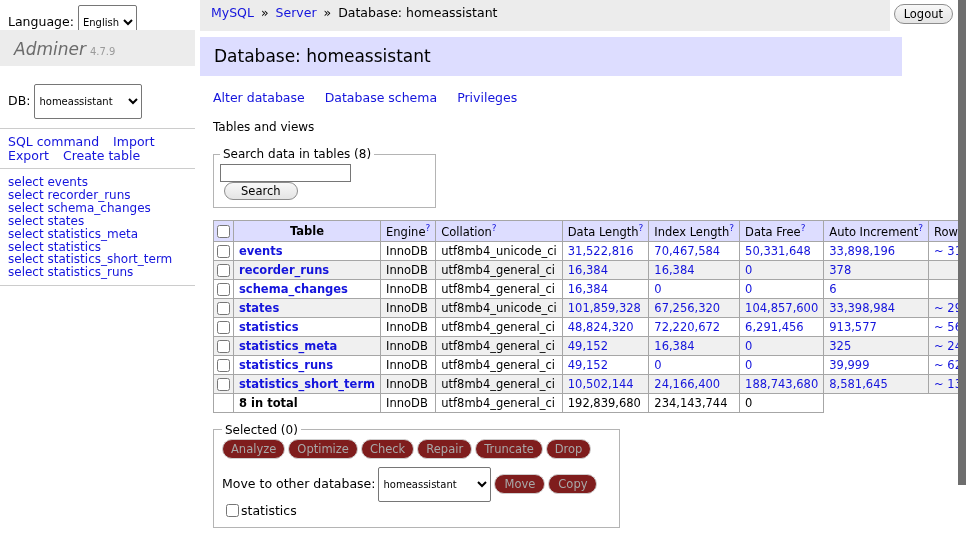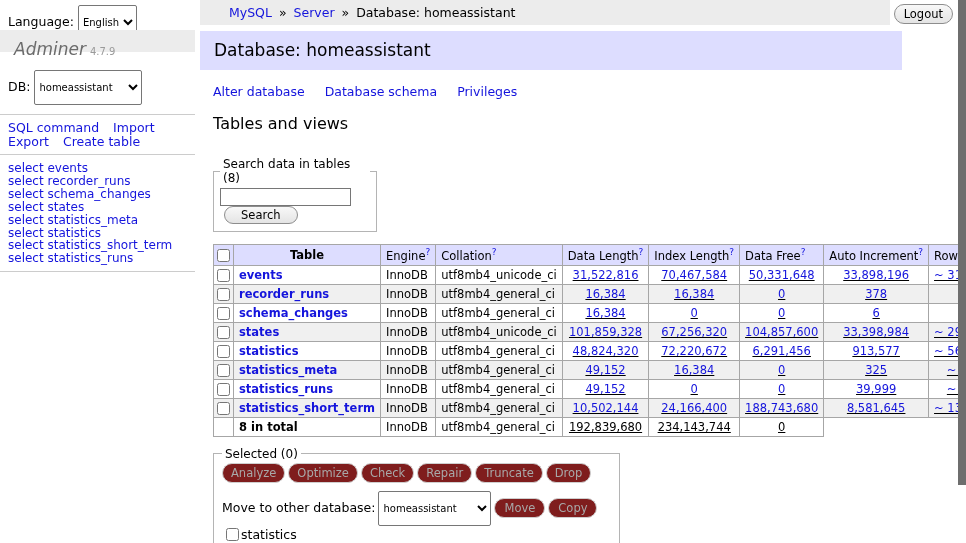--- a/index.html
+++ b/index.html
@@ -23,62 +23,62 @@
     font-family:inherit; font-size:11.5px; color:#000;
     background:linear-gradient(#f8f8f8,#e4e4e4);
     border:1px solid #8d8d8d; border-radius:10px; padding:2px 9px;
   }
   .btn:disabled, .btn.disabled {
     color:#a8a8a8; border-color:#cfcfcf; background:#7f1d1d;
   }
 
   
   .sidebar { position:absolute; left:0; top:30px; width:195px; }
-  .logo-band { background:#ececec; padding:9px 12px 8px 14px; height:22px; }
+  .logo-band { background:#ececec; padding:9px 12px 8px 14px; height:36px; }
   .logo { font-style:italic; font-size:17px; color:#6b6b6b; }
   .version { font-size:10px; color:#9a9a9a; margin-left:4px; }
   .db-row { margin:18px 0 0 8px; font-size:12.5px; }
   .db-row select { width:108px; margin-left:4px; }
   .sidebar hr { border:none; border-top:1px solid #ccc; margin:0; }
   .hr1 { margin-top:9px !important; }
   .side-links { margin:6px 0 6px 8px; font-size:12.5px; line-height:13.5px; width:178px; }
   .side-links a { margin-right:14px; white-space:nowrap; display:inline-block; }
   .tables-list { list-style:none; margin:7px 0 6px 8px; padding:0;
                  font-size:12px; line-height:12.9px; }
   .tables-list a { white-space:nowrap; }
 
   
   .main { position:absolute; left:200px; top:0; width:710px; }
-  .breadcrumb { background:#ececec; width:690px; height:25px;
-                line-height:25px; padding-left:29px; font-size:12.5px; }
+  .breadcrumb { background:#ececec; width:690px; height:31px;
+                line-height:25px; padding-left:11px; font-size:12.5px; }
   .breadcrumb .sep { color:#000; margin:0 3px; }
   .page-title { background:#ddddff; width:702px; height:39px; margin-top:6px;
                 line-height:39px; padding-left:14px; font-size:17px; font-weight:normal; }
   .top-links { margin:13px 0 0 13px; font-size:12.5px; }
   .top-links a, .bottom-links a { margin-right:20px; }
-  h3.section { font-size:16px; font-weight:normal; margin:15px 0 0 13px; }
+  h3.section { font-size:12px; font-weight:normal; margin:15px 0 0 13px; }
 
   fieldset { border:1px solid #b4b4b4; margin:0; }
   legend { font-size:12px; padding:0 3px; }
-  .search-fs { margin:24px 0 0 13px; width:164px; padding:3px 6px 7px 6px; }
+  .search-fs { margin:13px 0 0 13px; width:223px; padding:3px 6px 7px 6px; }
   .search-fs input[type="text"] {
     width:131px; height:18px; border:1px solid #767676; font-family:inherit;
     font-size:12px; padding:1px 3px; vertical-align:middle;
   }
   .search-fs .btn { margin-left:4px; vertical-align:middle; padding:1px 16px; }
 
   
   table.db-tables { border-collapse:collapse; margin:12px 0 0 13px;
                     font-size:11.5px; white-space:nowrap; }
   .db-tables th, .db-tables td { border:1px solid #a6a6a6; padding:2px 5px; height:18px; }
   .db-tables thead th { background:#ddddff; font-weight:normal; text-align:left; }
   .db-tables thead th.col-table { font-weight:bold; text-align:center; min-width:118px; }
   .db-tables sup { font-size:9px; }
   .db-tables tr.alt td { background:#f0f0f0; }
-  .db-tables td.num { text-align:center; min-width:62px;text-decoration:underline; }
+  .db-tables td.num { text-align:left; min-width:62px; }
   .db-tables td.c-datalen  { min-width:70px; }
   .db-tables td.c-idxlen   { min-width:74px; }
   .db-tables td.c-autoinc  { min-width:84px; }
   .db-tables td.c-rows     { min-width:52px; }
   .db-tables td.name a { font-weight:bold; }
   .db-tables td.check, .db-tables th.check { text-align:center; width:22px; padding:1px 3px; }
   .db-tables td.total-label { font-weight:bold; }
   .db-tables td.nb { border:none; background:#fff; }
   .db-tables input[type="checkbox"] { margin:0; vertical-align:middle; }
 

